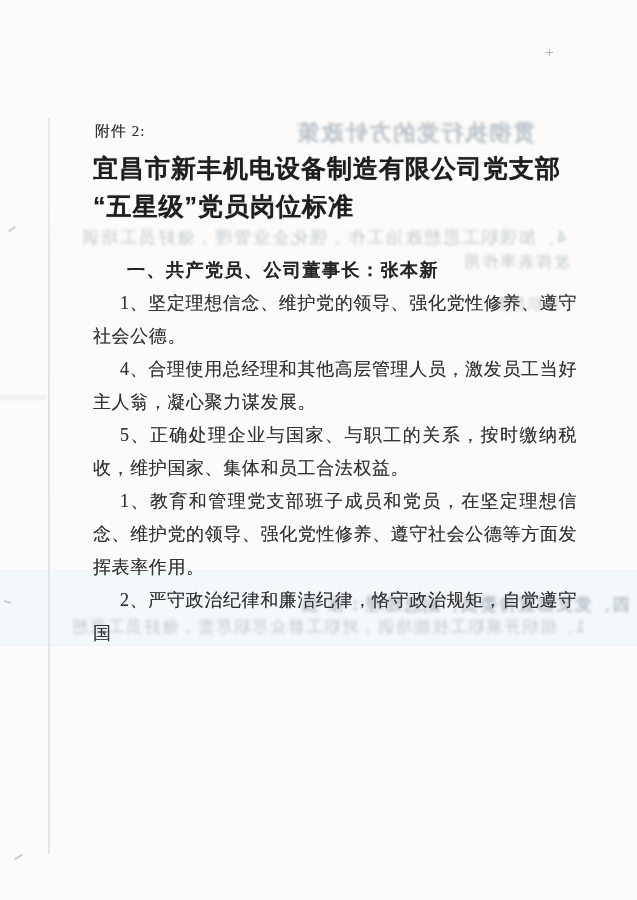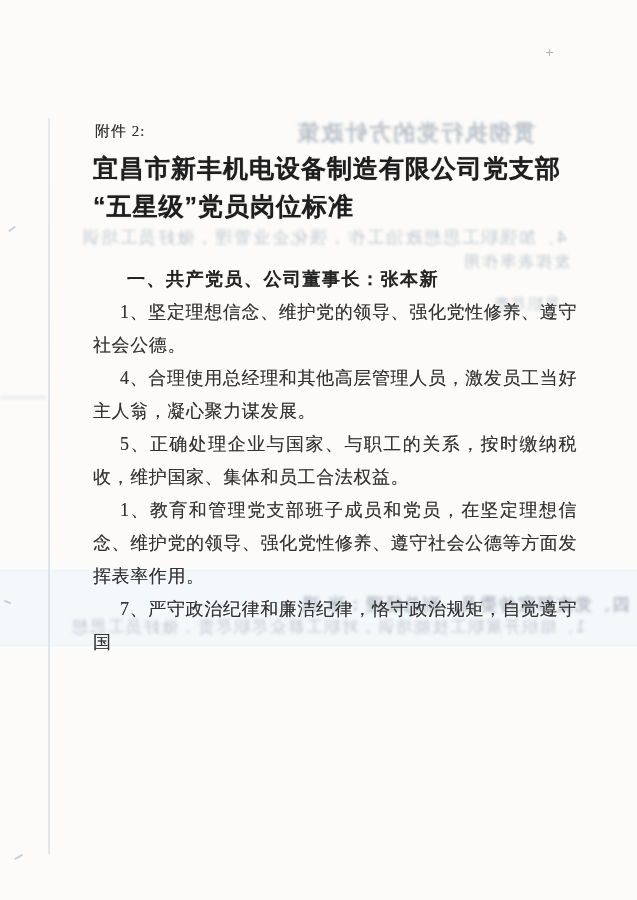--- a/index.html
+++ b/index.html
@@ -54,21 +54,21 @@
     text-align:left;
     font-family:"Liberation Sans","DejaVu Sans",sans-serif;
     font-weight:700;font-size:25px;line-height:38px;
     letter-spacing:1px;color:#1e1e1e;
     text-shadow:0 0 .8px rgba(20,20,20,.7);
   }
   .heading{
     font-family:"Liberation Sans","DejaVu Sans",sans-serif;
     font-weight:700;font-size:18px;line-height:34px;
     letter-spacing:1.5px;color:#242424;
-    text-indent:34px;margin-top:37px;
+    text-indent:34px;margin-top:28px;
   }
   .heading.gap{margin-top:32px;}
   p.body{
     margin:0;font-size:18px;line-height:33px;
     letter-spacing:.6px;text-indent:27px;
     text-align:justify;text-justify:inter-character;
     color:#333333;
   }
 </style>
 </head>
@@ -98,16 +98,16 @@
 
     <div class="title">宜昌市新丰机电设备制造有限公司党支部</div>
     <div class="title">“五星级”党员岗位标准</div>
 
     <div class="heading">一、共产党员、公司董事长：张本新</div>
     <p class="body">1、坚定理想信念、维护党的领导、强化党性修养、遵守社会公德。</p>
     <p class="body">4、合理使用总经理和其他高层管理人员，激发员工当好主人翁，凝心聚力谋发展。</p>
     <p class="body">5、正确处理企业与国家、与职工的关系，按时缴纳税收，维护国家、集体和员工合法权益。</p>
 
     <p class="body">1、教育和管理党支部班子成员和党员，在坚定理想信念、维护党的领导、强化党性修养、遵守社会公德等方面发挥表率作用。</p>
-    <p class="body">7、严守政治纪律和廉洁纪律，恪守政治规矩，自觉遵守国</p>
+    <p class="body">2、严守政治纪律和廉洁纪律，恪守政治规矩，自觉遵守国</p>
 
   </div>
 </div>
 
 </body></html>

